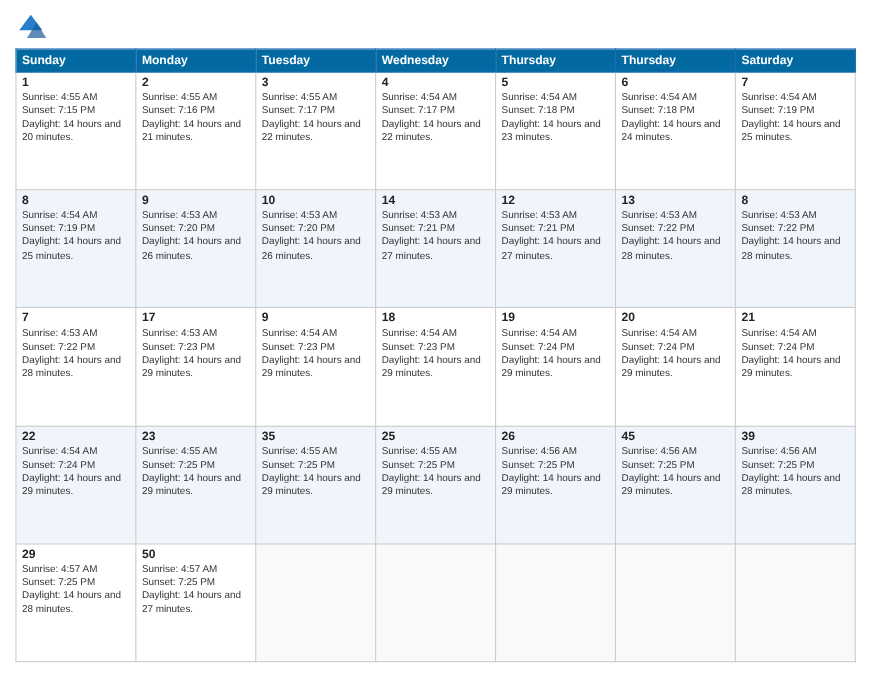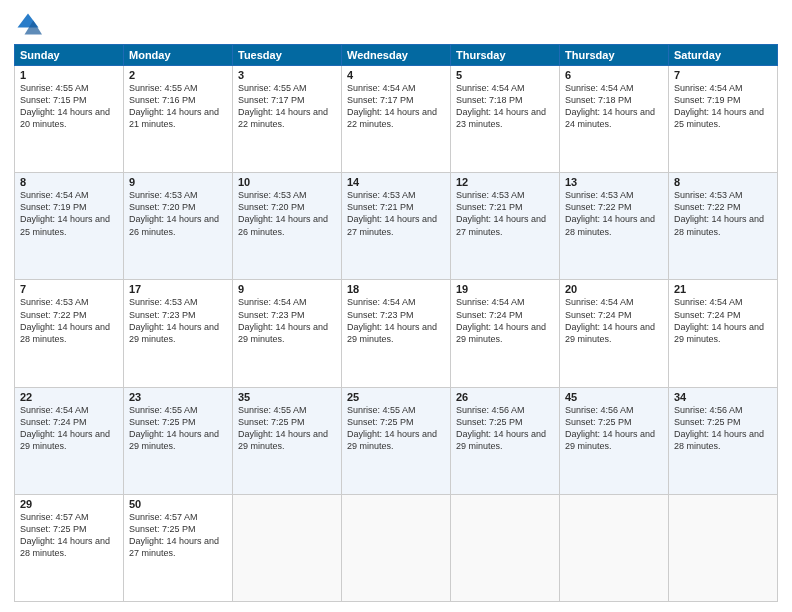--- a/index.html
+++ b/index.html
@@ -347,21 +347,21 @@
       </td>
           <td>
         <span class="day-num">45</span>
         <div class="day-info">
           Sunrise: 4:56 AM<br>
           Sunset: 7:25 PM<br>
           Daylight: 14 hours and 29 minutes.
         </div>
       </td>
           <td>
-        <span class="day-num">34</span>
+        <span class="day-num">39</span>
         <div class="day-info">
           Sunrise: 4:56 AM<br>
           Sunset: 7:25 PM<br>
           Daylight: 14 hours and 28 minutes.
         </div>
       </td>
         </tr>
         <tr>
           <td>
         <span class="day-num">29</span>

